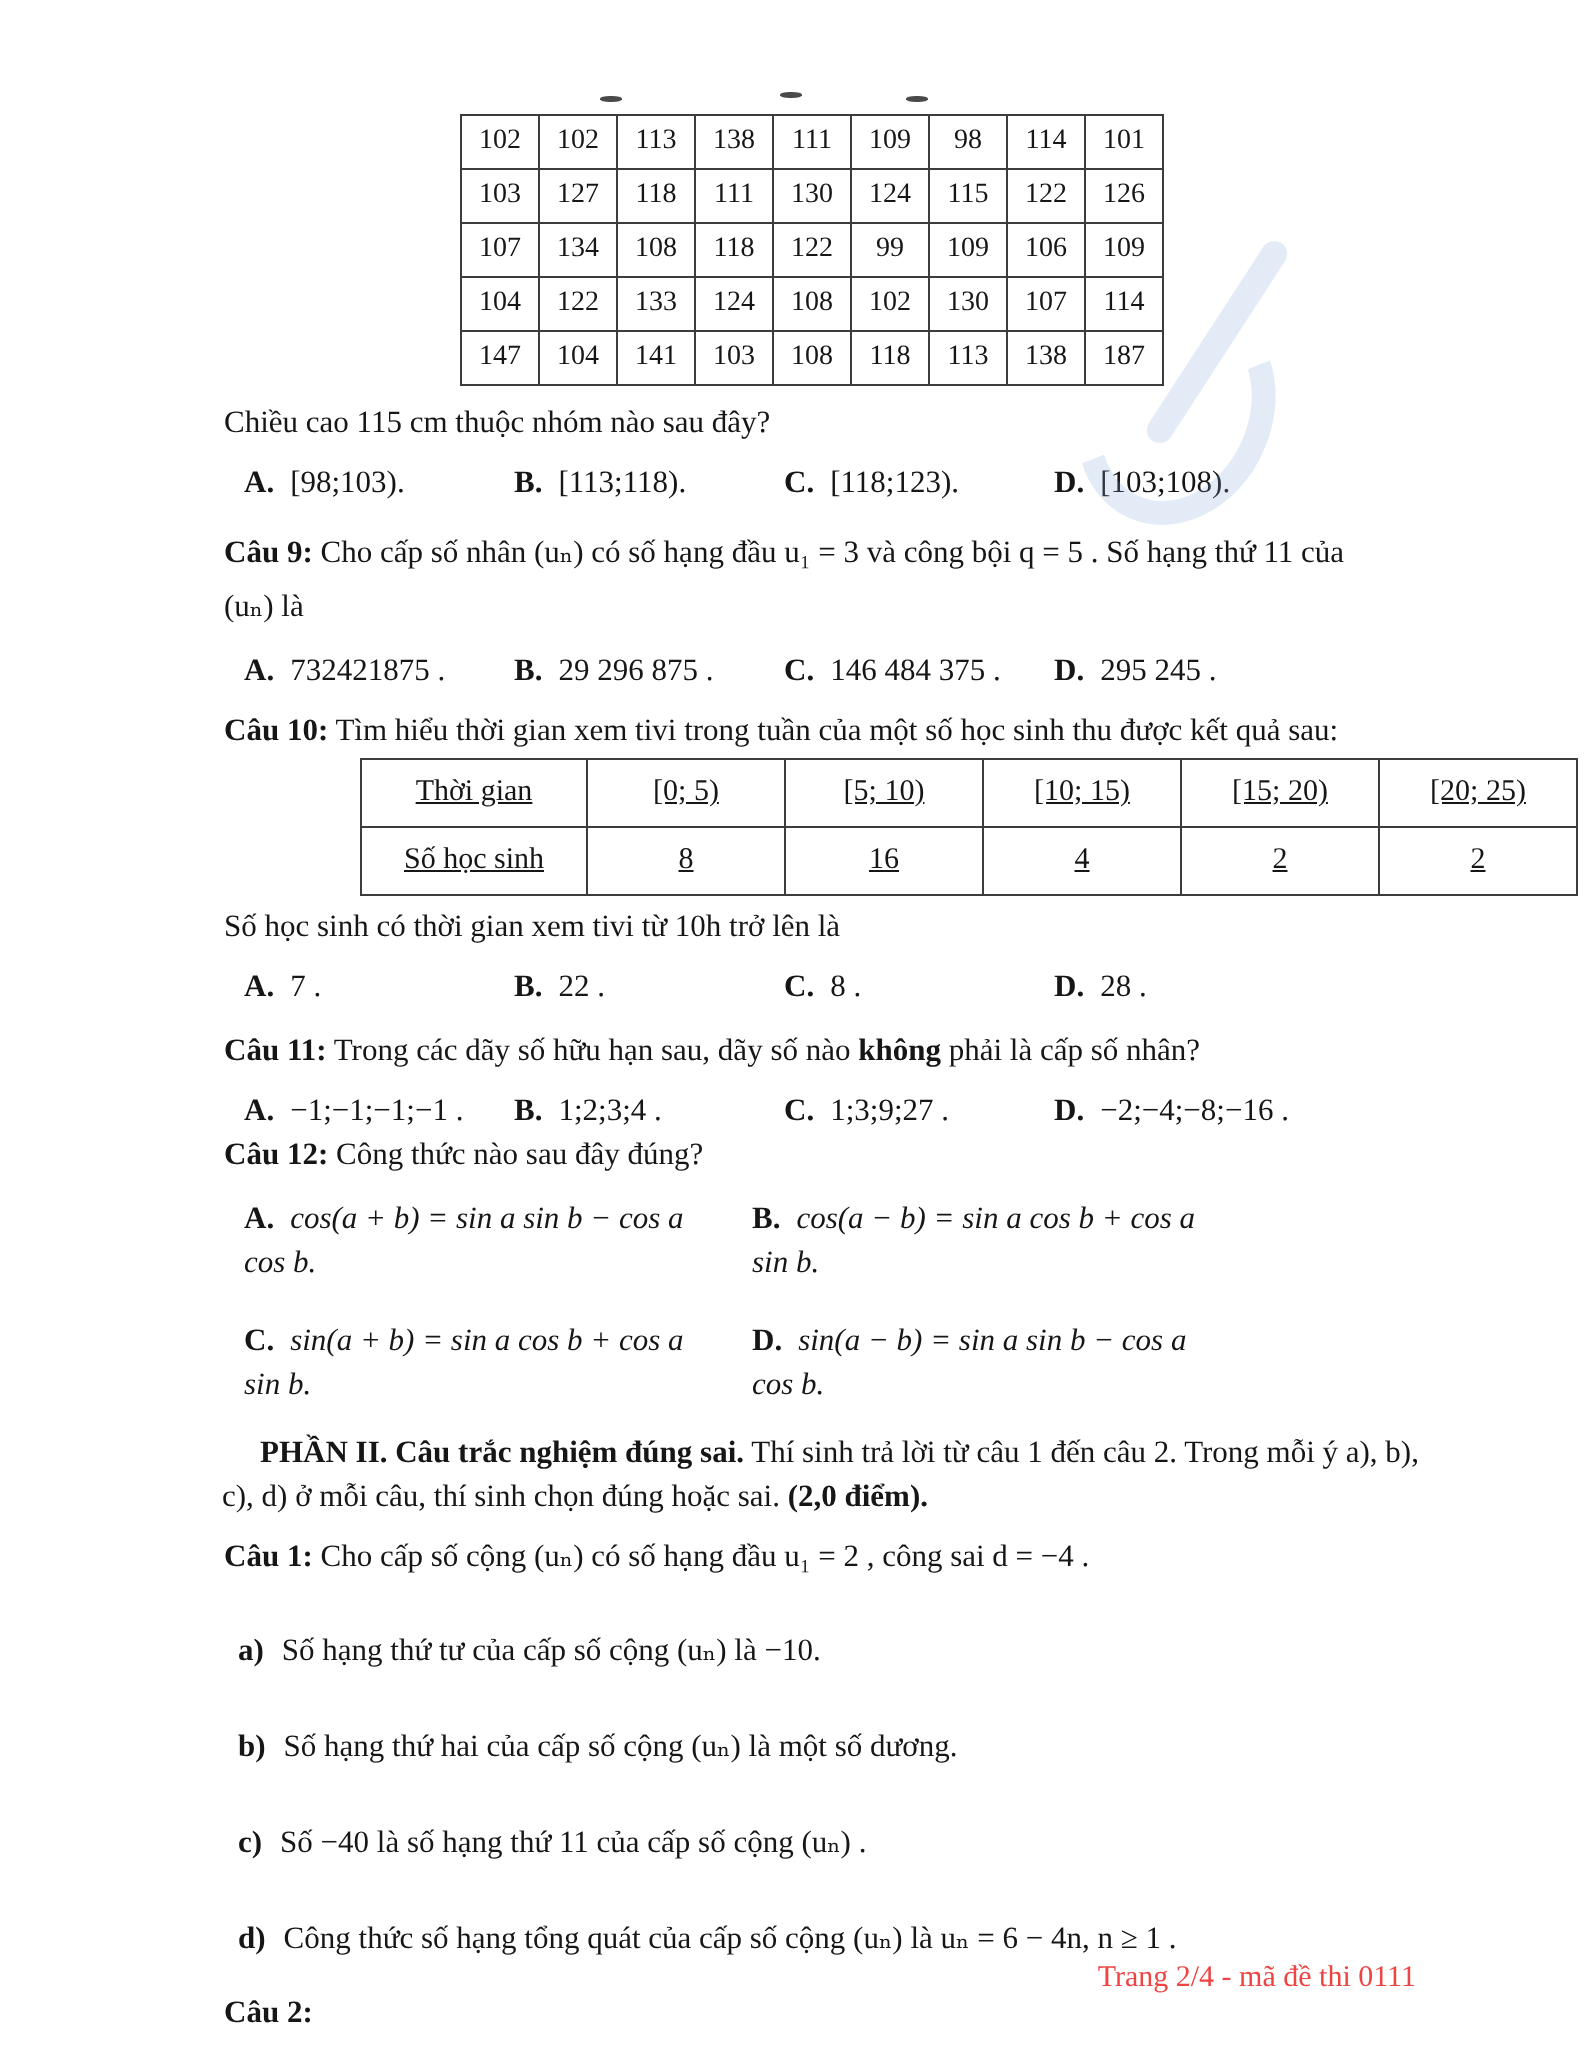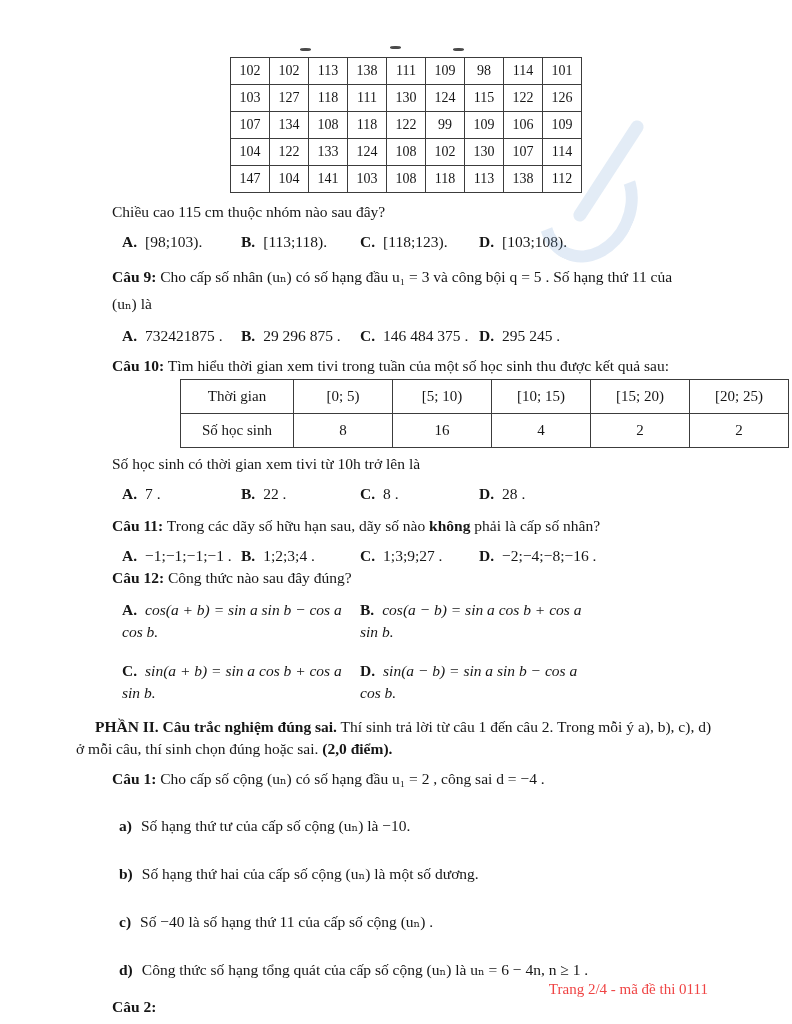--- a/index.html
+++ b/index.html
@@ -15,29 +15,29 @@
   .wm-stroke{position:absolute;left:602px;top:112px;width:13px;height:118px;background:#7fa8d8;
           opacity:.22;border-radius:7px;transform:rotate(33deg);}
   
   .num-table{border-collapse:collapse;margin:57px 0 0 230px;}
   .num-table td{width:38px;height:26px;border:1.4px solid #3c3c3c;text-align:center;
                 font-size:14px;padding:0;}
   
   .para{margin:8px 70px 0 112px;line-height:22px;}
   .para2{line-height:27px;}
   .blk{font-weight:bold;}
-  .part2{margin:12px 70px 0 76px;text-indent:19px;line-height:22px;}
+  .part2{margin:12px 70px 0 111px;text-indent:19px;line-height:22px;}
   
-  .optrow{display:flex;margin:8px 0 0 122px;line-height:22px;}
+  .optrow{display:flex;margin:8px 0 0 122px;line-height:22px;gap:16px;}
   .opt{width:119px;}
   .optrow.wide .opt{width:238px;}
   .ol{font-weight:bold;margin-right:8px;}
   .math{font-style:italic;}
   
-  .freq-table{border-collapse:collapse;margin:2px 0 0 180px;}
+  .freq-table{border-collapse:collapse;margin:2px 0 0 180px;text-decoration:underline;}
   .freq-table td{border:1.4px solid #3c3c3c;text-align:center;height:33px;padding:0 6px;font-size:15px;}
   .freq-table .c0{width:100px;}
   .freq-table .cb{width:86px;}
   
   .item{margin:24px 70px 0 119px;line-height:24px;}
   .il{font-weight:bold;margin-right:9px;}
   .mt14{margin-top:14px;}
   .footer{position:absolute;right:84px;bottom:26px;font-size:15px;color:#ef4444;}
 </style>
 </head>
@@ -100,21 +100,21 @@
     </tr>
     <tr>
       <td>147</td>
       <td>104</td>
       <td>141</td>
       <td>103</td>
       <td>108</td>
       <td>118</td>
       <td>113</td>
       <td>138</td>
-      <td>112</td>
+      <td>187</td>
     </tr>
   </tbody>
     </table>
 
   <p class="para">Chiều cao 115 cm thuộc nhóm nào sau đây?</p>
   <div class="optrow">
     <div class="opt"><span class="ol">A.</span><span>[98;103).</span></div>
     <div class="opt"><span class="ol">B.</span><span>[113;118).</span></div>
     <div class="opt"><span class="ol">C.</span><span>[118;123).</span></div>
     <div class="opt"><span class="ol">D.</span><span>[103;108).</span></div>

